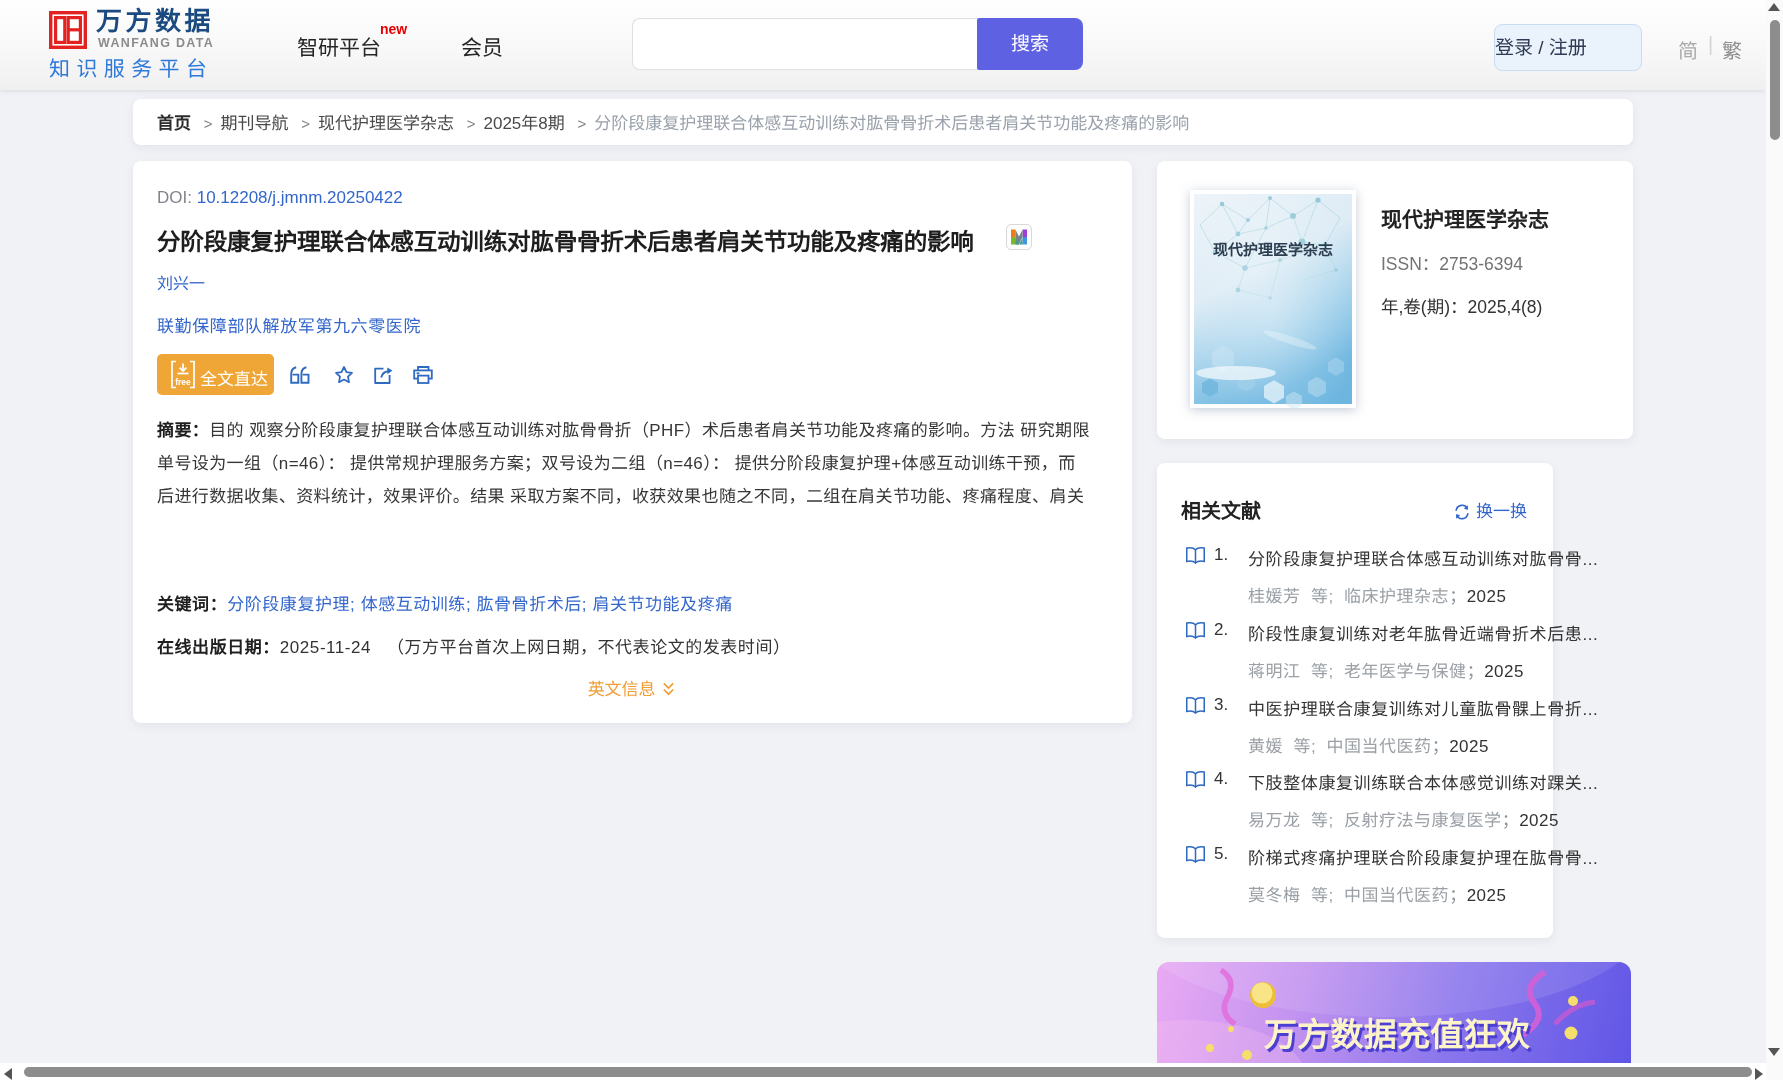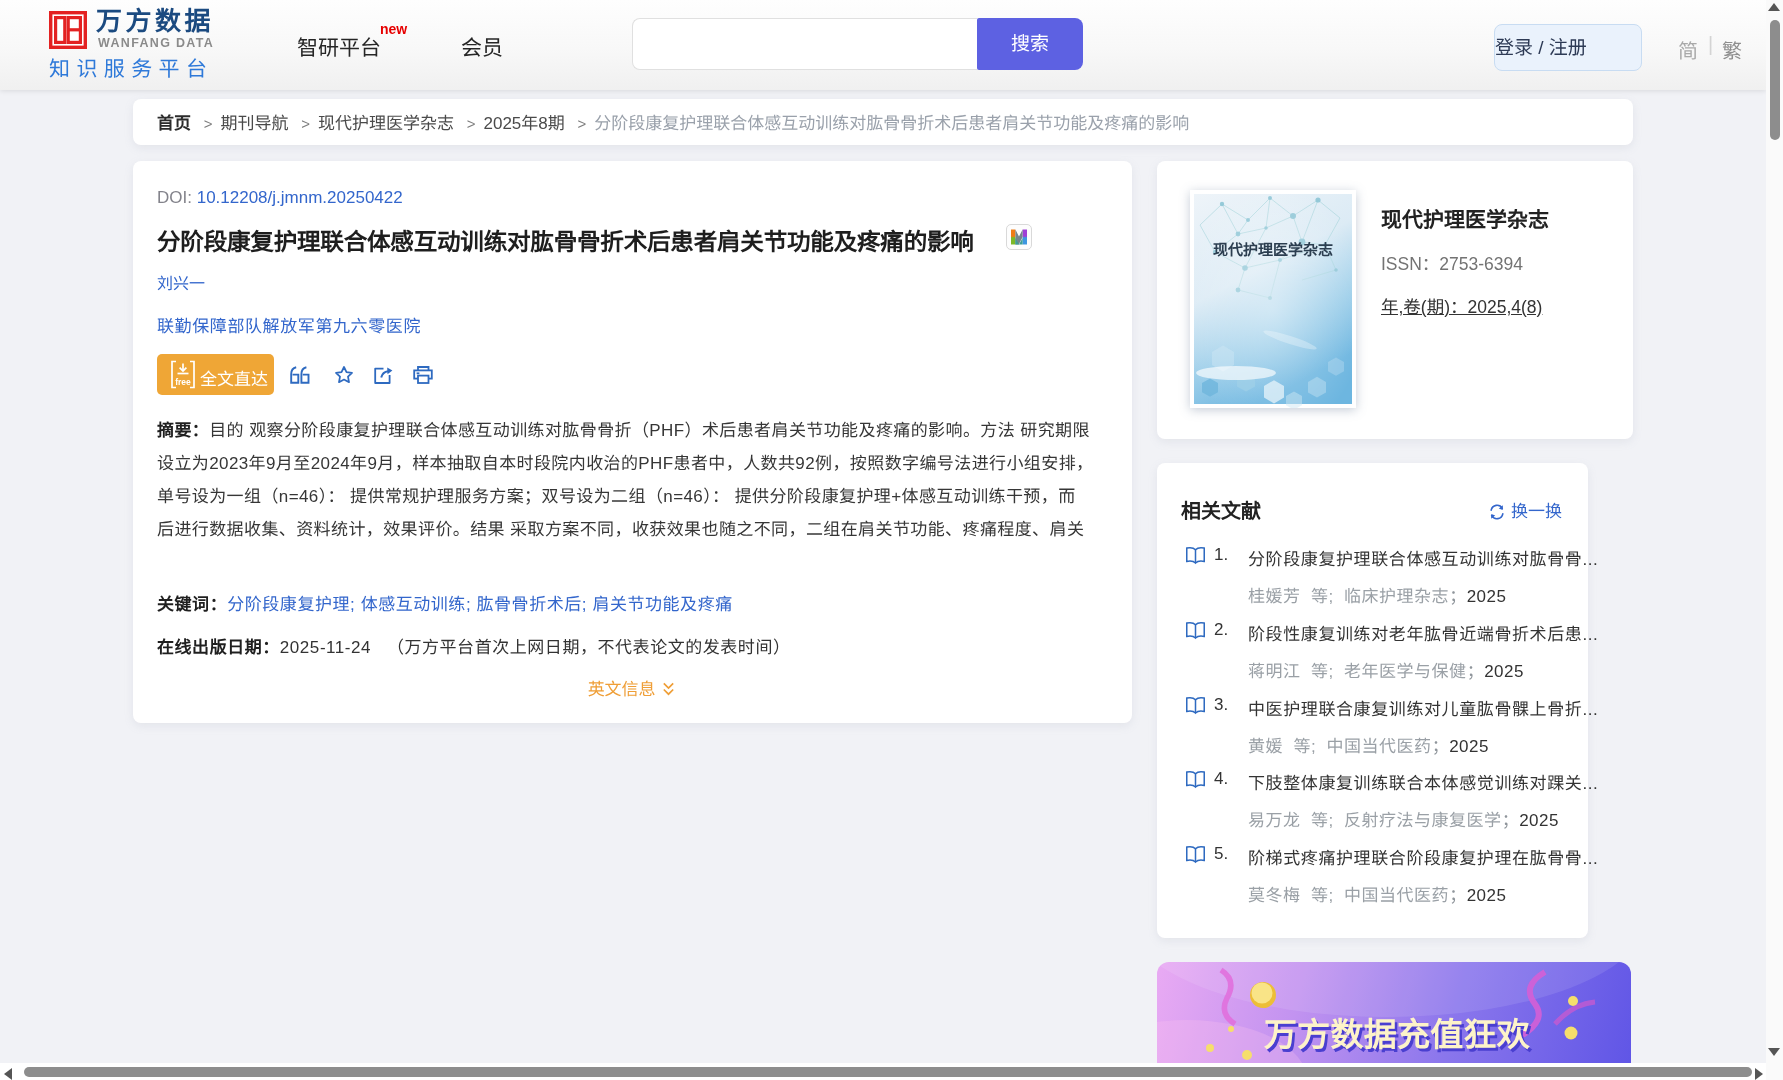--- a/index.html
+++ b/index.html
@@ -97,21 +97,20 @@
   </svg>
   <svg class="abs" style="left:280px;top:205px" width="20" height="18" viewBox="0 0 20 18" fill="none" stroke="#2e6ac0" stroke-width="1.8">
     <path d="M5 4.4 V1 H15.5 V4.4"></path>
     <rect x="1.2" y="4.4" width="17.6" height="8.2"></rect>
     <rect x="5" y="9.6" width="10.5" height="7.4" fill="#fff"></rect>
     <path d="M3.6 7.3 H6.4"></path>
   </svg>
 
   <div class="abs" style="left:24px;top:253px;width:975px;font-size:17px;letter-spacing:.4px;line-height:33px;color:#363636;white-space:nowrap;">
     <div><span style="font-weight:bold;color:#1f1f1f">摘要：</span>目的 观察分阶段康复护理联合体感互动训练对肱骨骨折（PHF）术后患者肩关节功能及疼痛的影响。方法 研究期限</div>
-    <div>设立为2023年9月至2024年9月，样本抽取自本时段院内收治的PHF患者中，人数共92例，按照数字编号法进行小组安排，</div>
     <div>单号设为一组（n=46）： 提供常规护理服务方案；双号设为二组（n=46）： 提供分阶段康复护理+体感互动训练干预，而</div>
     <div>后进行数据收集、资料统计，效果评价。结果 采取方案不同，收获效果也随之不同，二组在肩关节功能、疼痛程度、肩关</div>
   </div>
 
   <div class="abs" style="left:24px;top:429px;font-size:17px;letter-spacing:.55px;color:#1f1f1f;"><span style="font-weight:bold">关键词：</span><a class="lnk">分阶段康复护理</a><span class="lnk">;</span> <a class="lnk">体感互动训练</a><span class="lnk">;</span> <a class="lnk">肱骨骨折术后</a><span class="lnk">;</span> <a class="lnk">肩关节功能及疼痛</a></div>
 
   <div class="abs" style="left:24px;top:472px;font-size:17px;letter-spacing:.55px;color:#333;"><span style="font-weight:bold;color:#1f1f1f">在线出版日期：</span>2025-11-24&nbsp;&nbsp; （万方平台首次上网日期，不代表论文的发表时间）</div>
 
   <div class="abs" style="left:0;top:514px;width:999px;text-align:center;font-size:17px;color:#ef9e36;">英文信息 <svg width="17" height="15" viewBox="0 0 18 16" style="vertical-align:-2px" fill="none" stroke="#ef9e36" stroke-width="1.8">
         <path d="M4 1.5 L9 6.5 L14 1.5"></path>
@@ -165,24 +164,24 @@
         <path d="M138 172 l8 -4.6 8 4.6 v9.2 l-8 4.6 -8 -4.6 Z" opacity=".4"></path>
         <path d="M96 206 l8 -4.6 8 4.6 v9.2 l-8 4.6 -8 -4.6 Z" opacity=".6"></path>
       </g>
       <ellipse cx="46" cy="183" rx="40" ry="7" fill="#fff" opacity=".65"></ellipse>
       <ellipse cx="100" cy="150" rx="28" ry="4" fill="#fff" opacity=".3" transform="rotate(18 100 150)"></ellipse>
       <text x="83" y="65" text-anchor="middle" font-size="15" font-weight="bold" fill="#2c3e50" font-family="Liberation Sans,sans-serif">现代护理医学杂志</text>
     </svg>
   </div>
   <div class="abs" style="left:224px;top:42px;font-size:21px;font-weight:bold;color:#222;">现代护理医学杂志</div>
   <div class="abs" style="left:224px;top:89px;font-size:17.5px;color:#737373;">ISSN：2753-6394</div>
-  <div class="abs" style="left:224px;top:132px;font-size:17.5px;color:#333;text-decoration:underline;">年,卷(期)：2025,4(8)</div>
-</div>
-
-<div class="card" style="left:1157px;top:463px;width:396px;height:475px;padding-left:35px;">
+  <div class="abs" style="left:224px;top:132px;font-size:17.5px;color:#333;">年,卷(期)：2025,4(8)</div>
+</div>
+
+<div class="card" style="left:1157px;top:463px;width:396px;height:475px;">
   <div class="abs" style="left:24px;top:32px;font-size:20px;font-weight:bold;color:#222;">相关文献</div>
   <div class="abs" style="right:26px;top:34px;font-size:17px;color:#36c;">
     <svg width="16" height="16" viewBox="0 0 16 16" fill="none" stroke="#36c" stroke-width="1.6" stroke-linecap="round" style="vertical-align:-2.5px;margin-right:6px">
       <path d="M2.2 6.2 A6 6 0 0 1 13.3 4.3"></path>
       <polygon points="13.9,1.2 13.6,5.9 9.8,4.4" fill="#36c" stroke="none"></polygon>
       <path d="M13.8 9.8 A6 6 0 0 1 2.7 11.7"></path>
       <polygon points="2.1,14.8 2.4,10.1 6.2,11.6" fill="#36c" stroke="none"></polygon>
     </svg>换一换</div>
   <div>
 <svg class="abs" style="left:28px;top:83.0px" width="21" height="19" viewBox="0 0 22 20" fill="none" stroke="#2e6ac0" stroke-width="1.6">

